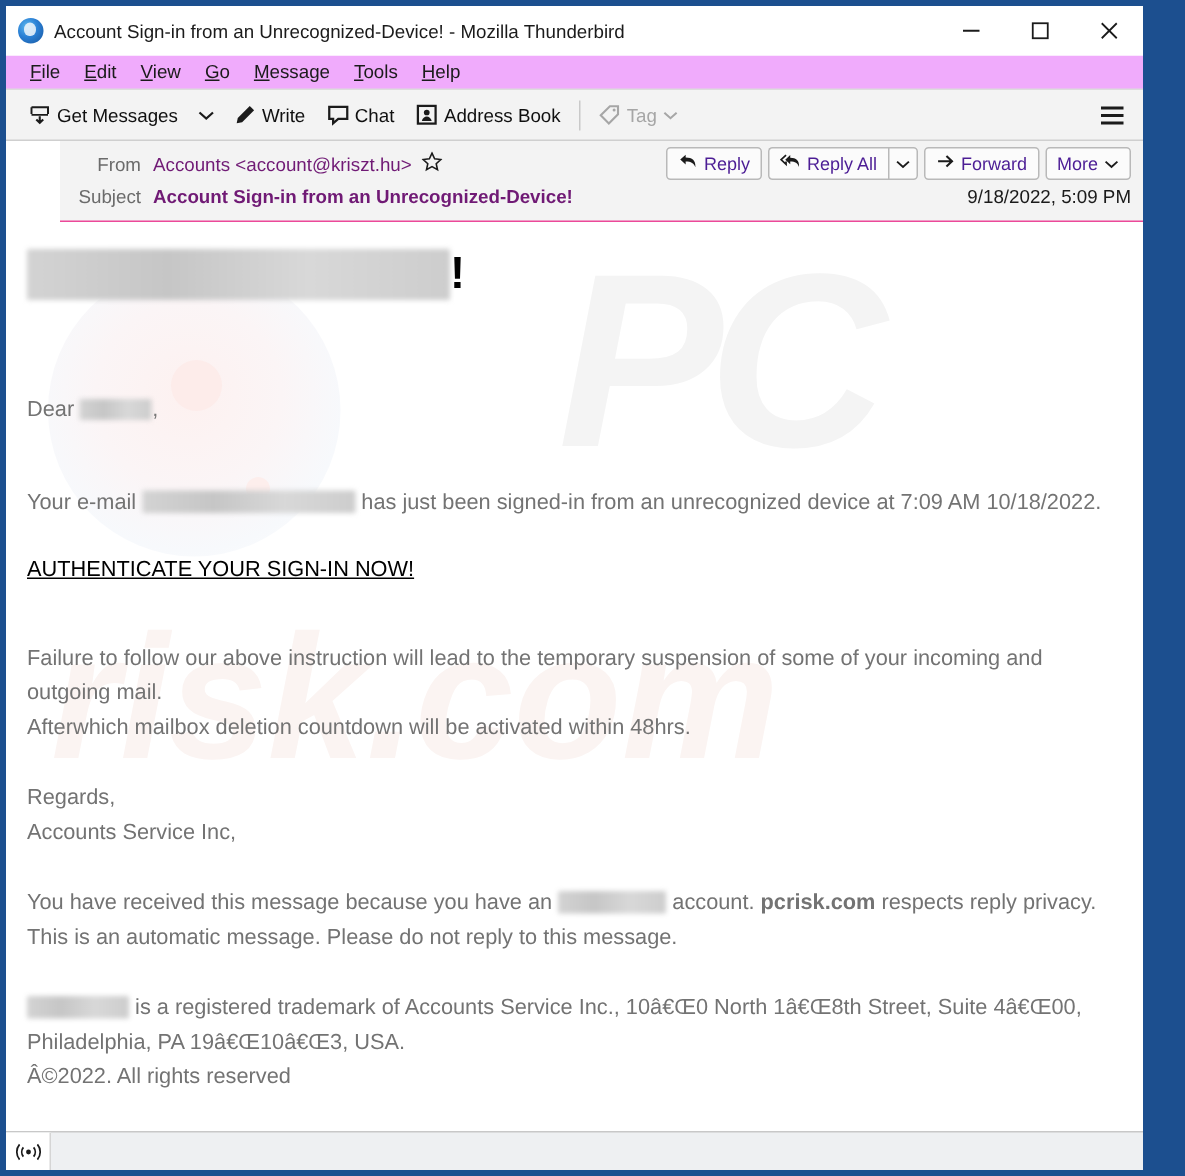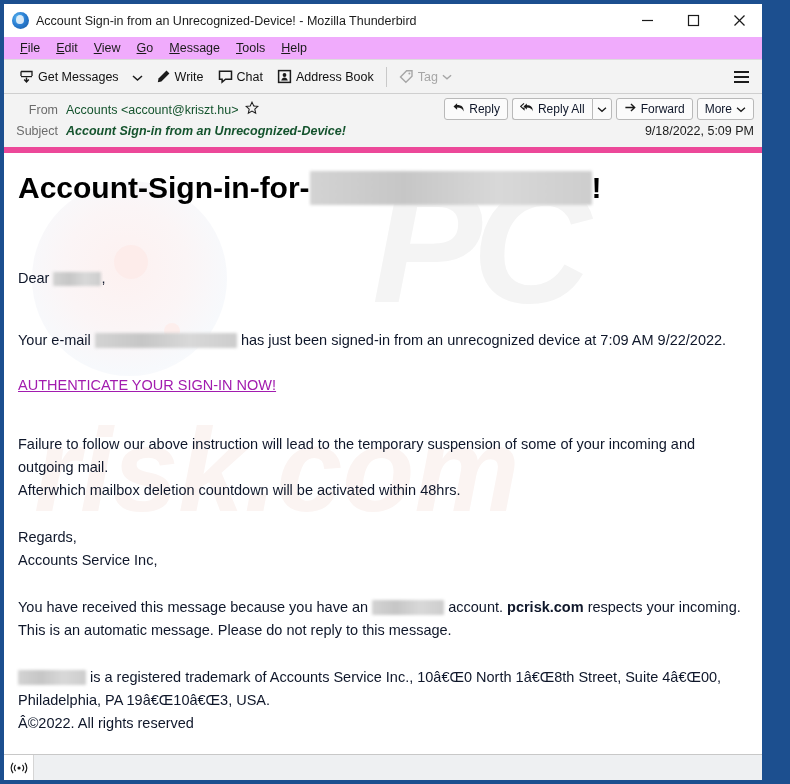--- a/index.html
+++ b/index.html
@@ -117,46 +117,47 @@
     display: flex; flex-direction: column; gap: 3px;
     padding: 4px;
   }
   .hamburger i { display:block; width: 15px; height: 2px; background:#1b1b1b; }
 
   
   .msghdr {
     background: #f3f3f3;
     padding: 5px 0 6px 0;
     flex: 0 0 auto;
-    border-bottom: 6px solid #ec4899;
-    position: relative;
+    border-bottom: 1px solid #ec4899;
+    position: relative;
+    margin-left: 36px;
   }
   .hrow {
     display: flex;
     align-items: center;
     min-height: 21px;
     padding: 0 8px 0 0;
   }
   .hlabel {
     width: 62px;
     text-align: right;
     font-size: 12.5px;
     color: #6b6b6b;
     padding-right: 8px;
     flex: 0 0 auto;
   }
   .hvalue {
     font-size: 12.5px;
-    color: #14532d;
+    color: #701a75;
     display: flex;
     align-items: center;
     gap: 6px;
     text-align: right;
   }
-  .hvalue.bold { font-weight: bold; font-style: italic; }
+  .hvalue.bold { font-weight: bold; }
   .star { display:block; }
   .hdate {
     margin-left: auto;
     font-size: 12.5px;
     color: #1b1b1b;
     white-space: nowrap;
   }
   .redact {
     display: inline-block;
     background: linear-gradient(90deg,#d3d3d3,#c6c6c6,#d8d8d8,#cdcdcd);
@@ -170,21 +171,21 @@
     align-items: stretch;
     gap: 4px;
   }
   .abtn {
     display: flex; align-items: center; gap: 4px;
     background: #fbfbfb;
     border: 1px solid #b9b9b9;
     border-radius: 3px;
     padding: 2px 7px;
     font-size: 12px;
-    color: #0f172a;
+    color: #4c1d95;
     white-space: nowrap;
     height: 22px;
   }
   .split { display: flex; }
   .split .abtn:first-child { border-right: none; border-radius: 3px 0 0 3px; }
   .split .abtn:last-child  { border-radius: 0 3px 3px 0; padding: 2px 4px; }
 
   
   .bodywrap {
     flex: 1 1 auto;
@@ -250,29 +251,29 @@
     font-weight: bold;
     color: #000;
     line-height: 1.15;
     display: flex;
     align-items: center;
     margin-top: 4px;
   }
   .p {
     font-size: 14.5px;
     line-height: 1.45;
-    color: #0f172a;
+    color: #737373;
     margin-top: 17px;
   }
   .p.tight { margin-top: 2px; }
   .authlink {
     display: inline-block;
     margin-top: 26px;
     font-size: 14.5px;
-    color: #a21caf;
+    color: #000000;
     text-decoration: underline;
   }
   .inlineredact { vertical-align: middle; }
   b.brand { font-weight: bold; }
 
   
   .statusbar {
     height: 26px;
     background: #eef0f2;
     border-top: 1px solid #c8c8c8;
@@ -459,51 +460,50 @@
     <div class="watermark">
       <div class="wm-circle"></div>
       <div class="wm-dot"></div>
       <div class="wm-dot2"></div>
       <div class="wm-pc">PC</div>
       <div class="wm-text">risk.com</div>
     </div>
 
     <div class="content">
       <h1 class="mail-title">
-        <span>Account-Sign-in-for-</span>
           <span class="redact inlineredact" style="width:282px;height:34px;"></span>
           <span>!</span>
       </h1>
 
       <div class="p" style="margin-top:62px;">
         <span>Dear</span>
         <span class="redact inlineredact" style="width:48px;height:14px;"></span><span>,</span>
       </div>
 
       <div class="p" style="margin-top:41px;">
         <span>Your e-mail</span>
         <span class="redact inlineredact" style="width:142px;height:15px;"></span>
-        <span>has just been signed-in from an unrecognized device at 7:09 AM 9/22/2022.</span>
+        <span>has just been signed-in from an unrecognized device at 7:09 AM 10/18/2022.</span>
       </div>
 
       <a class="authlink" href="#">AUTHENTICATE YOUR SIGN-IN NOW!</a>
 
       <div class="p" style="margin-top:40px;">Failure to follow our above instruction will lead to the temporary suspension of some of your incoming and</div>
       <div class="p tight">outgoing mail.</div>
       <div class="p tight">Afterwhich mailbox deletion countdown will be activated within 48hrs.</div>
 
       <div class="p" style="margin-top:26px;">Regards,</div>
       <div class="p tight">Accounts Service Inc,</div>
 
       <div class="p" style="margin-top:26px;">
         <span>You have received this message because you have an</span>
         <span class="redact inlineredact" style="width:72px;height:15px;"></span>
         <span>account.</span>
         <b class="brand">pcrisk.com</b>
-        <span>respects your incoming.</span>
+        <span>respects reply privacy.</span>
       </div>
       <div class="p tight">This is an automatic message. Please do not reply to this message.</div>
 
       <div class="p" style="margin-top:26px;">
         <span class="redact inlineredact" style="width:68px;height:15px;"></span>
         <span>is a registered trademark of Accounts Service Inc., 10â€Œ0 North 1â€Œ8th Street, Suite 4â€Œ00,</span>
       </div>
       <div class="p tight">Philadelphia, PA 19â€Œ10â€Œ3, USA.</div>
       <div class="p tight">Â©2022. All rights reserved</div>
     </div>

